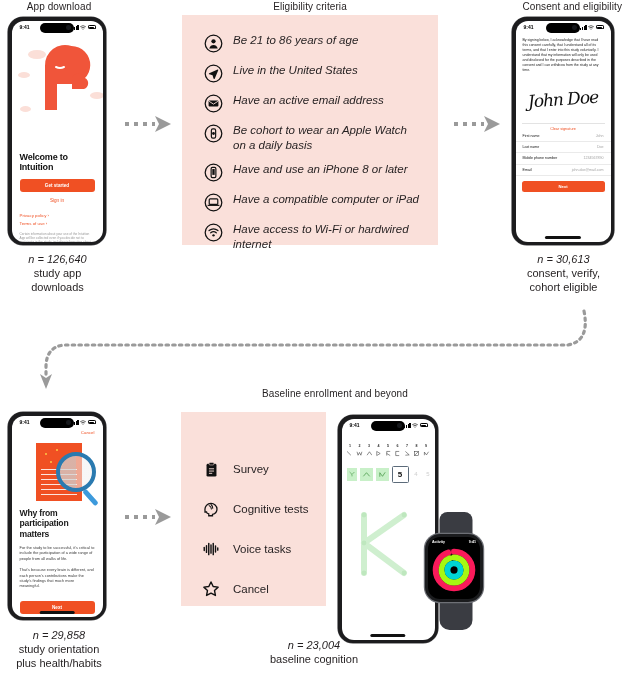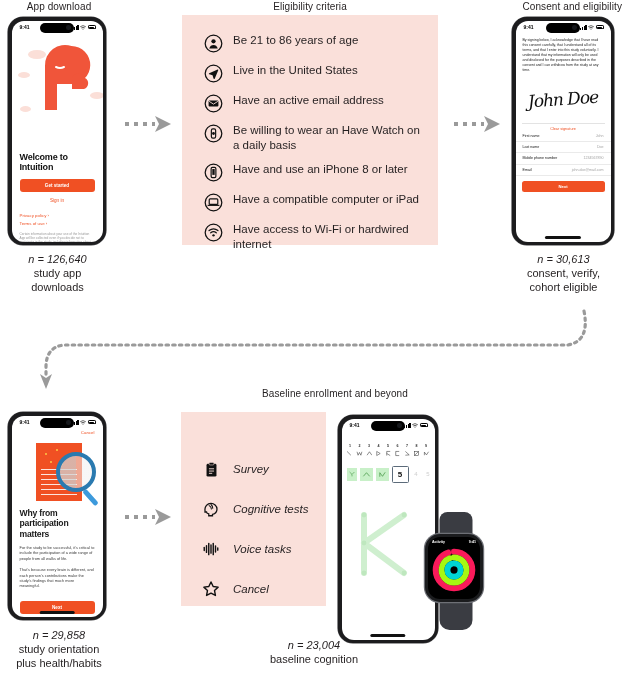--- a/index.html
+++ b/index.html
@@ -178,21 +178,21 @@
 
 <div class="stage">
 
   <div class="abs sec-title" style="left:0;top:1px;width:118px;">App download</div>
   <div class="abs sec-title" style="left:182px;top:1px;width:256px;">Eligibility criteria</div>
   <div class="abs sec-title" style="left:497px;top:1px;width:125px;text-align:right;">Consent and eligibility</div>
   <div class="abs sec-title" style="left:10px;top:396px;width:112px;margin-top:29px;">Onboarding</div>
   <div class="abs sec-title" style="left:195px;top:388px;width:280px;">Baseline enrollment and beyond</div>
 
   <div class="abs pink-panel" style="left:182px;top:15px;width:256px;height:230px;">
-    <div style="padding:18px 16px 0 22px;">
+    <div style="padding:18px 16px 0 22px;font-style:italic;">
 
       <div class="crit-row">
         <span class="crit-ico">
           <svg viewBox="0 0 24 24" width="19" height="19">
               <circle cx="12" cy="12" r="10.5" fill="none" stroke="#111" stroke-width="1.6"></circle>
               <circle cx="12" cy="9.3" r="2.7" fill="#111"></circle>
               <path d="M6.6 18.2c0.9-3.1 3-4.4 5.4-4.4s4.5 1.3 5.4 4.4z" fill="#111"></path>
             </svg>
         </span>
         <span class="crit-txt">Be 21 to 86 years of age</span>
@@ -220,21 +220,21 @@
       </div>
 
       <div class="crit-row">
         <span class="crit-ico">
           <svg viewBox="0 0 24 24" width="19" height="19">
               <circle cx="12" cy="12" r="10.5" fill="none" stroke="#111" stroke-width="1.6"></circle>
               <rect x="9.3" y="6.2" width="5.4" height="11.6" rx="2" fill="none" stroke="#111" stroke-width="1.5"></rect>
               <circle cx="12" cy="12" r="1.8" fill="#111"></circle>
             </svg>
         </span>
-        <span class="crit-txt">Be willing to wear an Have Watch on a daily basis</span>
+        <span class="crit-txt">Be cohort to wear an Apple Watch on a daily basis</span>
       </div>
 
       <div class="crit-row">
         <span class="crit-ico">
           <svg viewBox="0 0 24 24" width="19" height="19">
               <circle cx="12" cy="12" r="10.5" fill="none" stroke="#111" stroke-width="1.6"></circle>
               <rect x="9" y="5.6" width="6" height="12.8" rx="1.6" fill="none" stroke="#111" stroke-width="1.5"></rect>
               <rect x="10.5" y="7.6" width="3" height="7.4" fill="#111"></rect>
             </svg>
         </span>
@@ -367,21 +367,21 @@
     </div>
   </div>
 
   <div class="abs" style="left:505px;top:252px;width:117px;">
     <div class="cap"><i>n = 30,613</i></div>
     <div class="cap">consent, verify,</div>
     <div class="cap">cohort eligible</div>
   </div>
 
   <div class="abs pink-panel" style="left:181px;top:412px;width:145px;height:194px;">
-    <div style="padding:48px 7px 0 21px;font-style:italic;">
+    <div style="padding:48px 7px 0 21px;">
 
       <div class="feat-row">
         <span class="feat-ico">
           <svg viewBox="0 0 24 24" width="17" height="17">
               <rect x="5" y="4" width="14" height="18" rx="2" fill="#111"></rect>
               <rect x="8.6" y="2" width="6.8" height="3.6" rx="1.4" fill="#111" stroke="#FAE0DA" stroke-width="0.8"></rect>
               <line x1="8.4" y1="11" x2="15.6" y2="11" stroke="#FAE0DA" stroke-width="1.3"></line>
               <line x1="8.4" y1="14.2" x2="15.6" y2="14.2" stroke="#FAE0DA" stroke-width="1.3"></line>
               <line x1="8.4" y1="17.4" x2="13" y2="17.4" stroke="#FAE0DA" stroke-width="1.3"></line>
             </svg>

